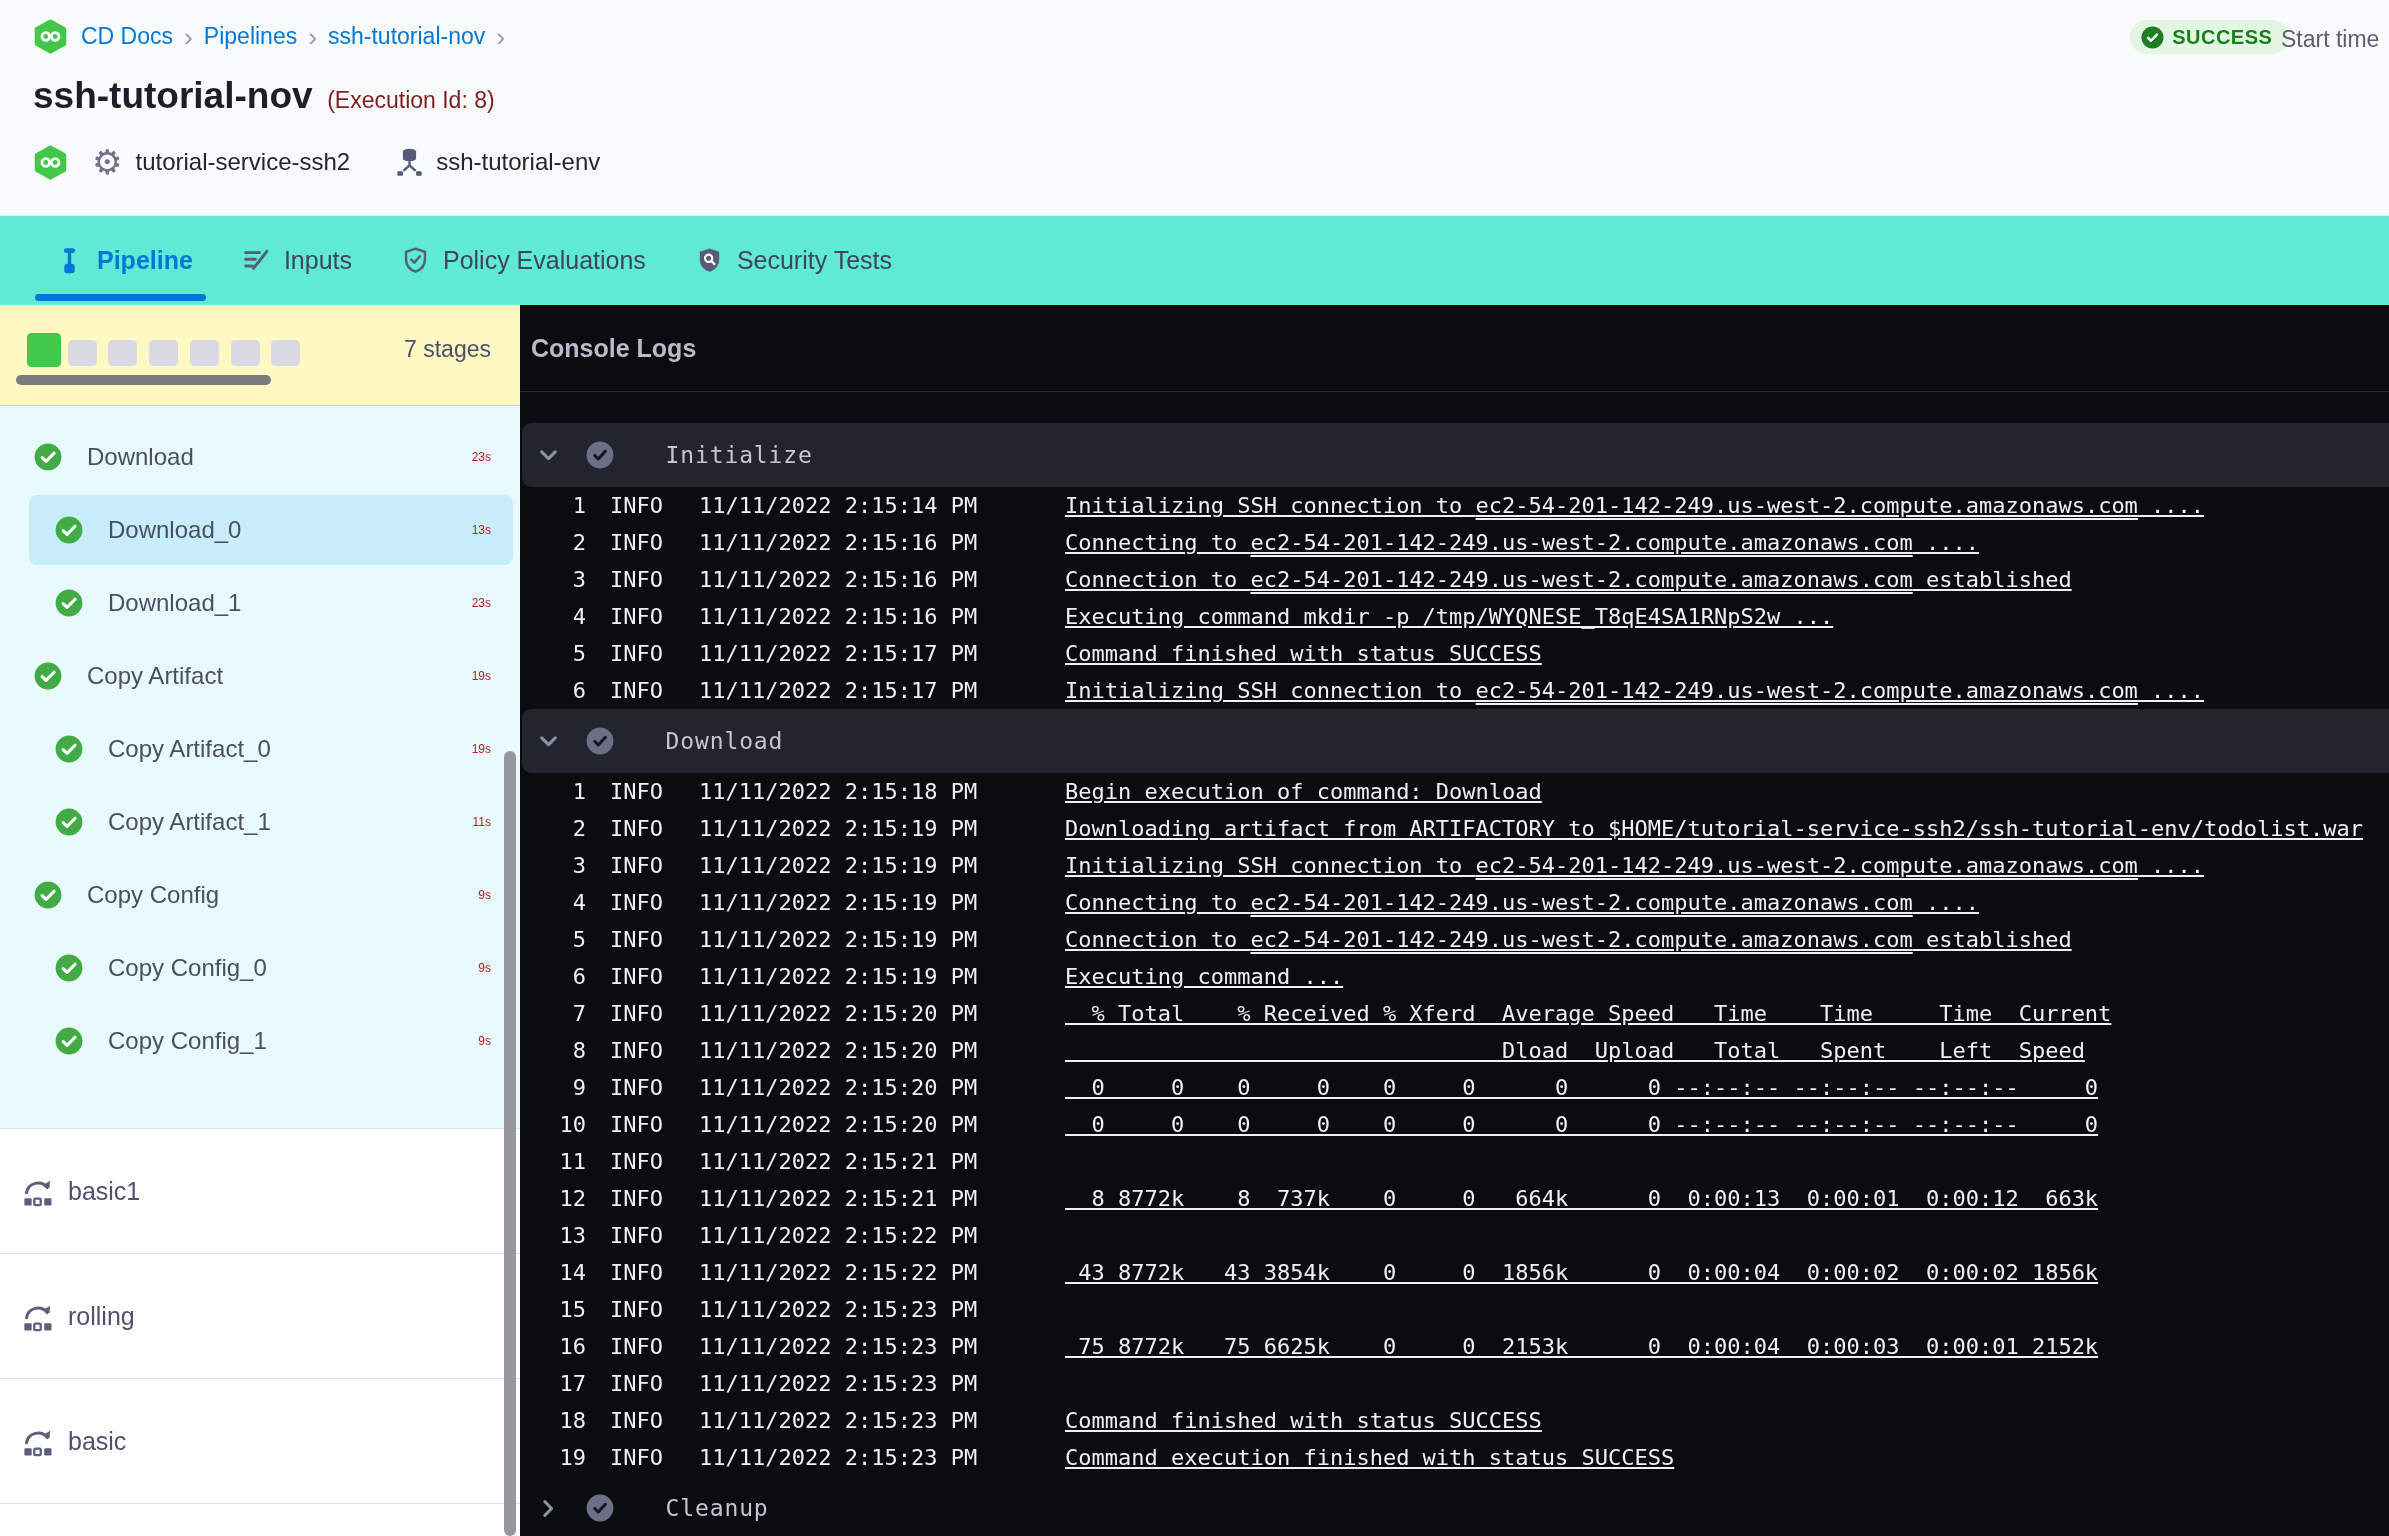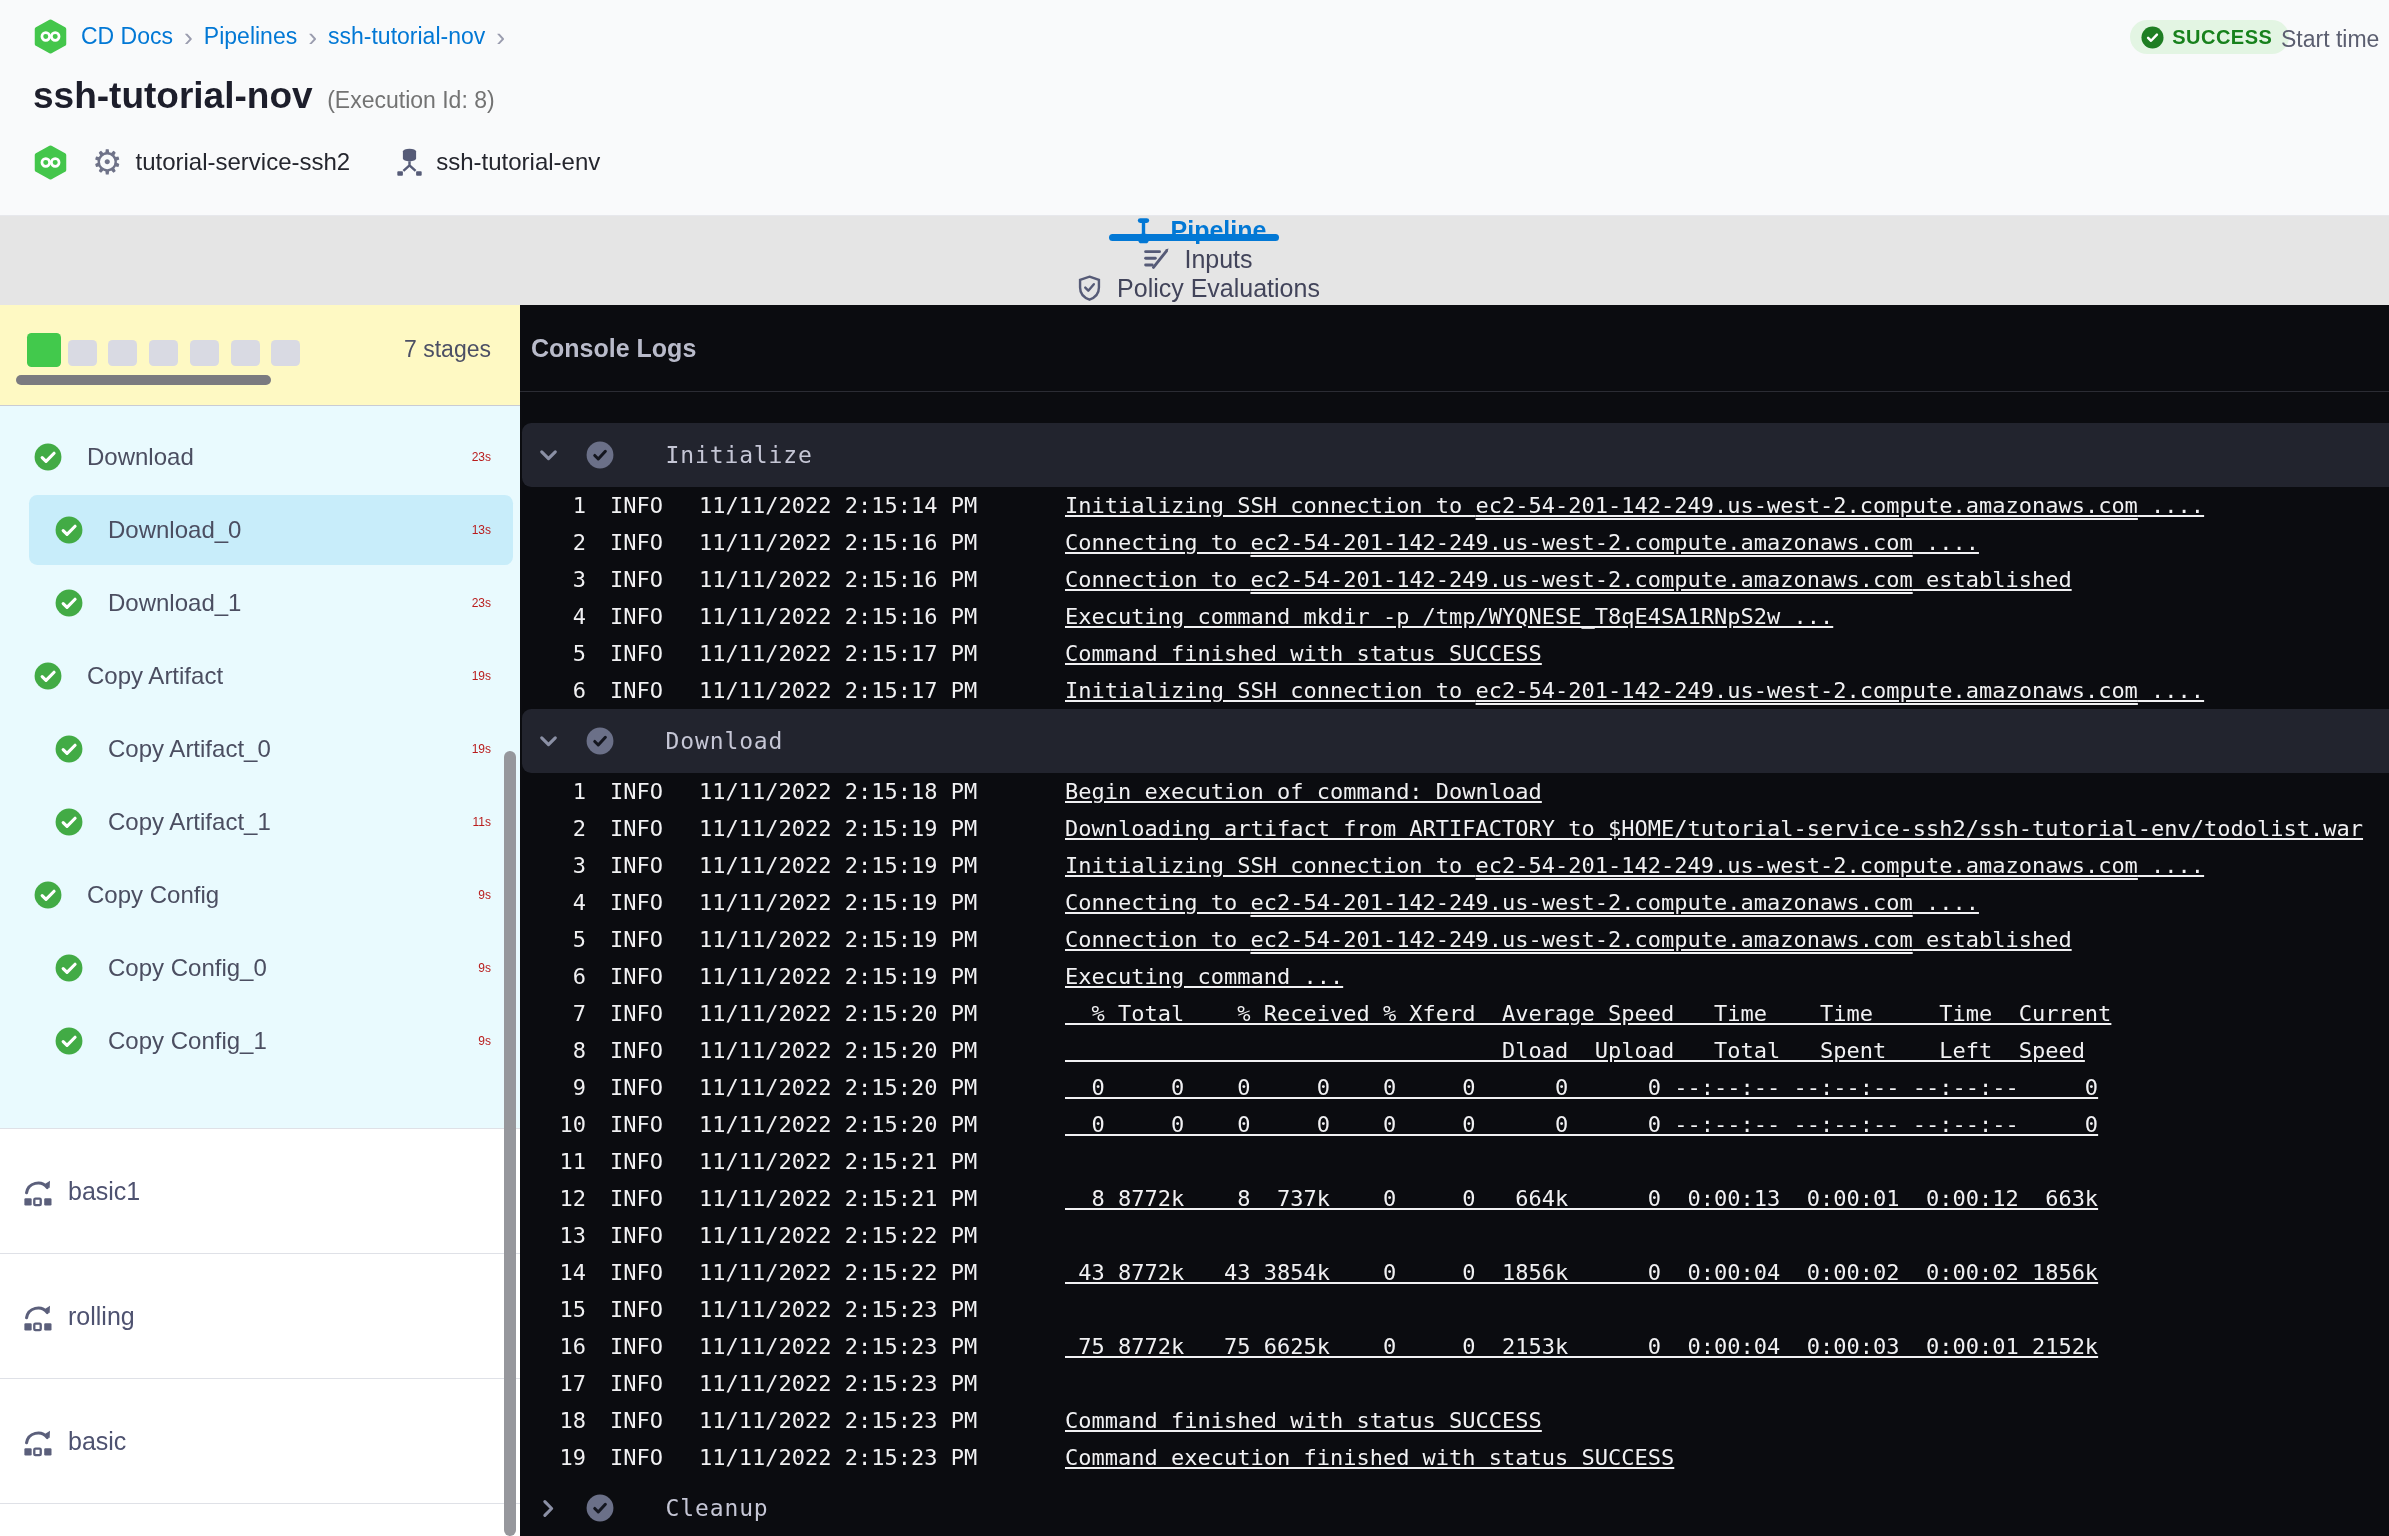--- a/index.html
+++ b/index.html
@@ -16,31 +16,31 @@
   .breadcrumb-row .logo{width:35px;height:35px;margin-right:13px;}
   .crumb{color:#0278d5;font-size:23px;text-decoration:none;cursor:pointer;}
   .crumb-sep{color:#9a9cae;font-size:26.5px;margin:0 11px;line-height:1;}
   .status-area{position:absolute;top:20px;left:2130px;display:flex;align-items:center;}
   .badge{display:inline-flex;align-items:center;gap:8.2px;background:#e3f5e3;border-radius:18.3px;
          padding:5.5px 16.5px 5.5px 11px;color:#17811c;font-weight:bold;font-size:20px;letter-spacing:0.5px;}
   .badge .ic{width:23px;height:23px;}
   .start-time{position:absolute;top:26px;left:2281px;font-size:23px;color:#5b5e70;white-space:nowrap;}
   .title-row{position:absolute;top:75px;left:33px;display:flex;align-items:baseline;}
   .page-title{font-size:37px;font-weight:bold;color:#1d1e2b;margin:0;}
-  .exec-id{font-size:23px;color:#737373;margin-left:14.6px;}
+  .exec-id{font-size:23px;color:#7f1d1d;margin-left:14.6px;}
   .service-row{position:absolute;top:142px;left:33px;display:flex;align-items:center;height:40px;}
   .service-row .logo{width:35px;height:35px;}
   .gear{font-family:"DejaVu Sans",sans-serif;font-size:34px;color:#6f7288;margin-left:24px;line-height:1;}
   .svc-name{font-size:24px;color:#25262e;margin-left:13px;}
   .env-ic{width:31px;height:33px;margin-left:44px;}
   .env-name{font-size:24px;color:#25262e;margin-left:11px;}
 
   
   .tabs-row{position:absolute;top:215px;left:0;width:100%;height:90px;box-sizing:border-box;
-            border-top:0.9px solid #e7e8ec;background:#e5e5e5;display:flex;align-items:center;padding-left:55px;flex-direction:column;}
+            border-top:0.9px solid #e7e8ec;background:#5eead4;display:flex;align-items:center;padding-left:55px;}
   .tab{position:relative;display:flex;align-items:center;gap:13px;height:100%;margin-right:49px;cursor:pointer;}
   .tab .ic{width:29px;height:29px;}
   .tab-label{font-size:25px;color:#42445a;font-weight:500;}
   .tab.active .tab-label{color:#0278d5;font-weight:600;}
   .tab.active .underline{position:absolute;bottom:3.7px;left:-20px;right:-13px;height:7.3px;background:#0278d5;border-radius:4.6px;}
 
   
   .main{position:absolute;top:305px;left:0;right:0;bottom:0;display:flex;}
   .sidebar{width:520px;flex:0 0 520px;position:relative;background:#ffffff;overflow:hidden;}
   .progress-head{position:absolute;top:0;left:0;right:0;height:101px;background:#fef9c3;

